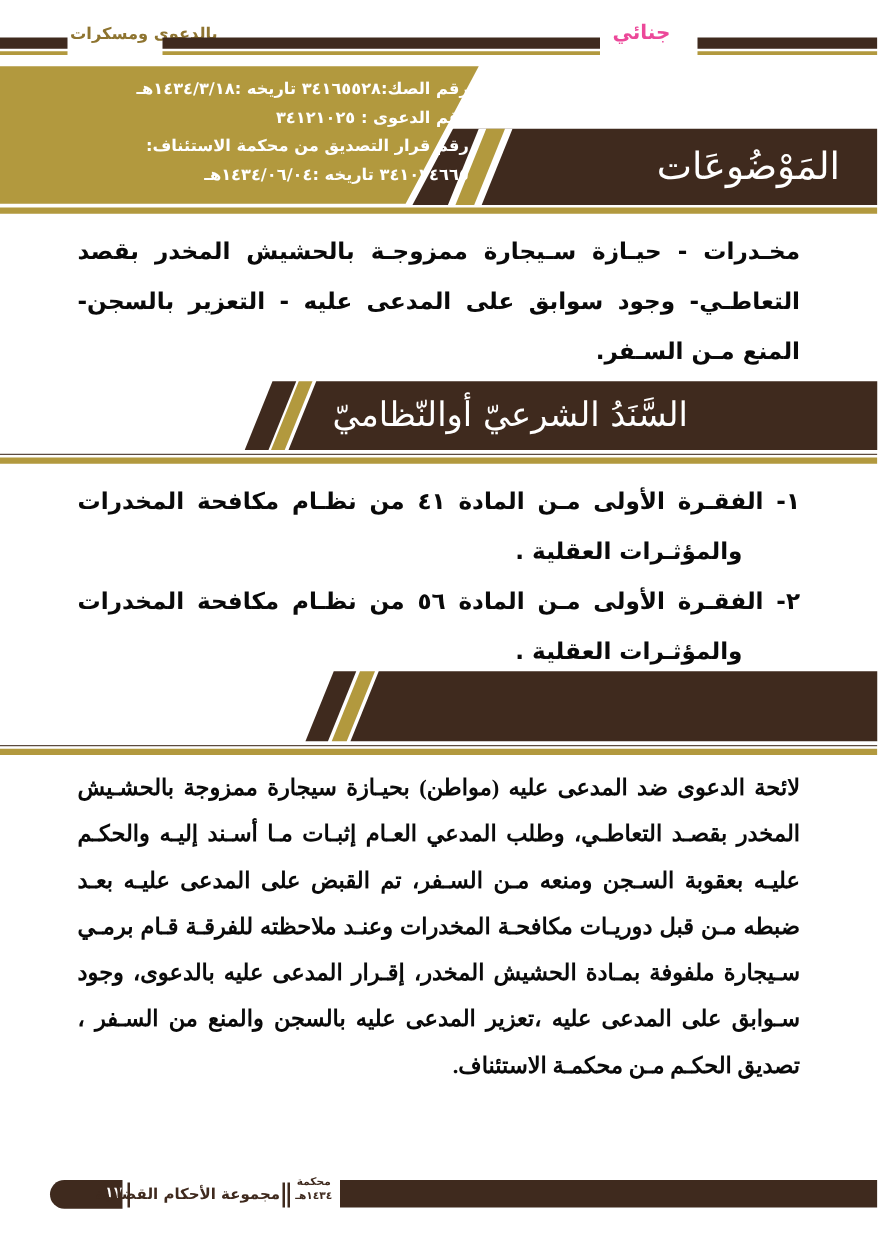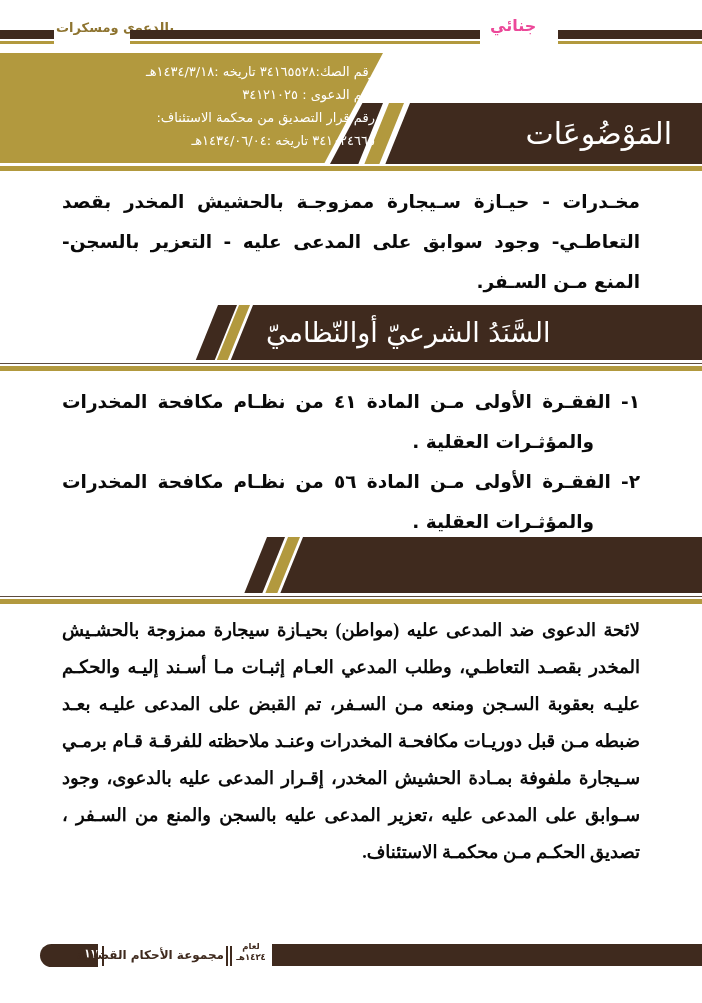--- a/index.html
+++ b/index.html
@@ -34,21 +34,21 @@
   .goldbox-back{
     position:absolute;top:53px;left:-80px;width:469px;height:114px;
     background:#ffffff;transform:skewX(-28deg);transform-origin:0 0;
   }
   .goldbox{
     position:absolute;top:53px;left:-80px;width:463px;height:110px;
     background:#B2993E;transform:skewX(-28deg);transform-origin:0 0;
   }
   .casebox-text{
     position:absolute;top:60px;left:0;width:375px;
-    color:#ffffff;font-size:13px;font-weight:normal;line-height:23px;
+    color:#ffffff;font-size:13px;font-weight:bold;line-height:23px;
     text-align:right;direction:rtl;
   }
   .cline{white-space:nowrap;}
   .cline.i0{margin-left:0;}
   .cline.i1{padding-left:13px;}
   .cline.i2{padding-left:26px;}
   .cline.i3{padding-left:39px;}
   .gold-hr{position:absolute;left:0;width:702px;height:4.5px;background:#B2993E;}
   .thin-hr{position:absolute;left:0;width:702px;height:1.5px;background:#5C4B3F;}
   
@@ -134,18 +134,18 @@
   <div class="gold-hr" style="top:599px;"></div>
 
   <div class="bodytext summary-body">لائحة الدعوى ضد المدعى عليه (مواطن) بحيـازة سيجارة ممزوجة بالحشـيش المخدر بقصـد التعاطـي، وطلب المدعي العـام إثبـات مـا أسـند إليـه والحكـم عليـه بعقوبة السـجن ومنعه مـن السـفر، تم القبض على المدعى عليـه بعـد ضبطه مـن قبل دوريـات مكافحـة المخدرات وعنـد ملاحظته للفرقـة قـام برمـي سـيجارة ملفوفة بمـادة الحشيش المخدر،  إقـرار المدعى عليه بالدعوى، وجود سـوابق على المدعى عليه ،تعزير المدعى عليه بالسجن والمنع من السـفر ، تصديق الحكـم مـن محكمـة الاستئناف.</div>
 
   <div class="foot-badge">١٧</div>
   <div class="foot-sep" style="left:102px;"></div>
   <div class="foot-callig">مجموعة الأحكام القضائية</div>
   <div class="foot-sep" style="left:226px;"></div>
   <div class="foot-sep" style="left:230px;"></div>
   <div class="foot-year">
-    <div>لعام</div>
+    <div>محكمة</div>
     <div>١٤٣٤هـ</div>
   </div>
   <div class="foot-bar"></div>
 
 </div>
 
 </body></html>

